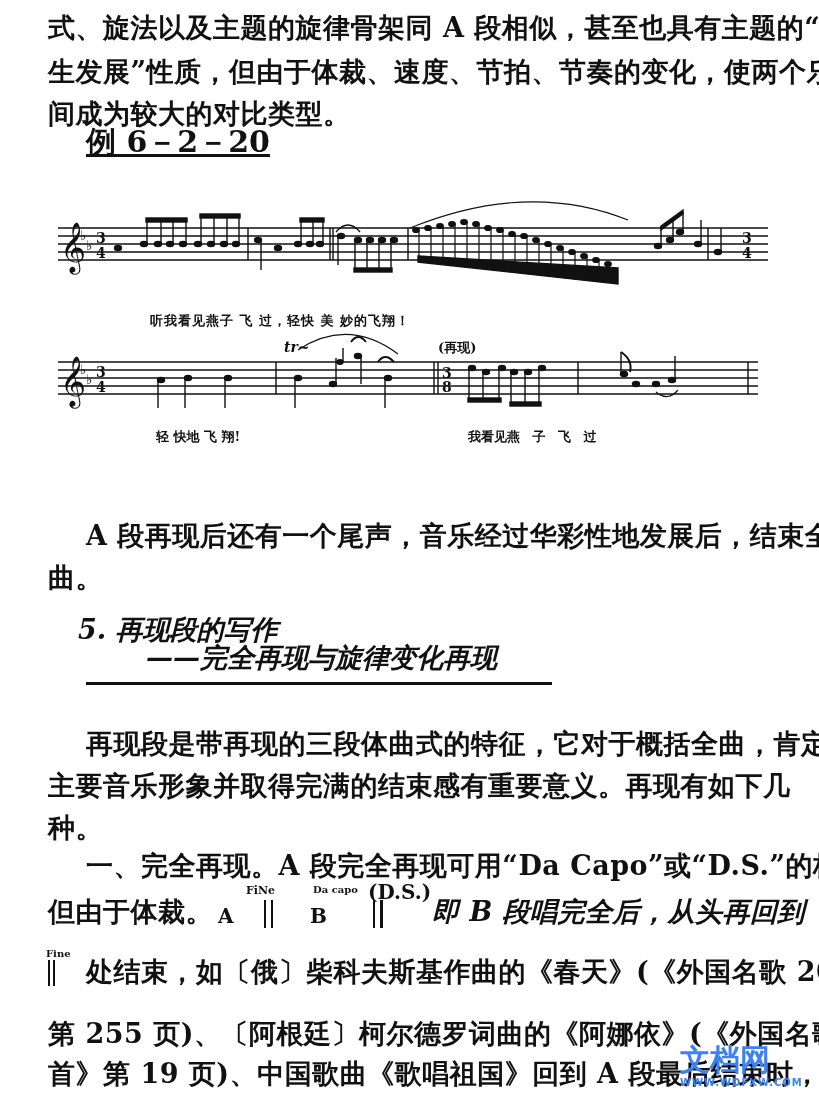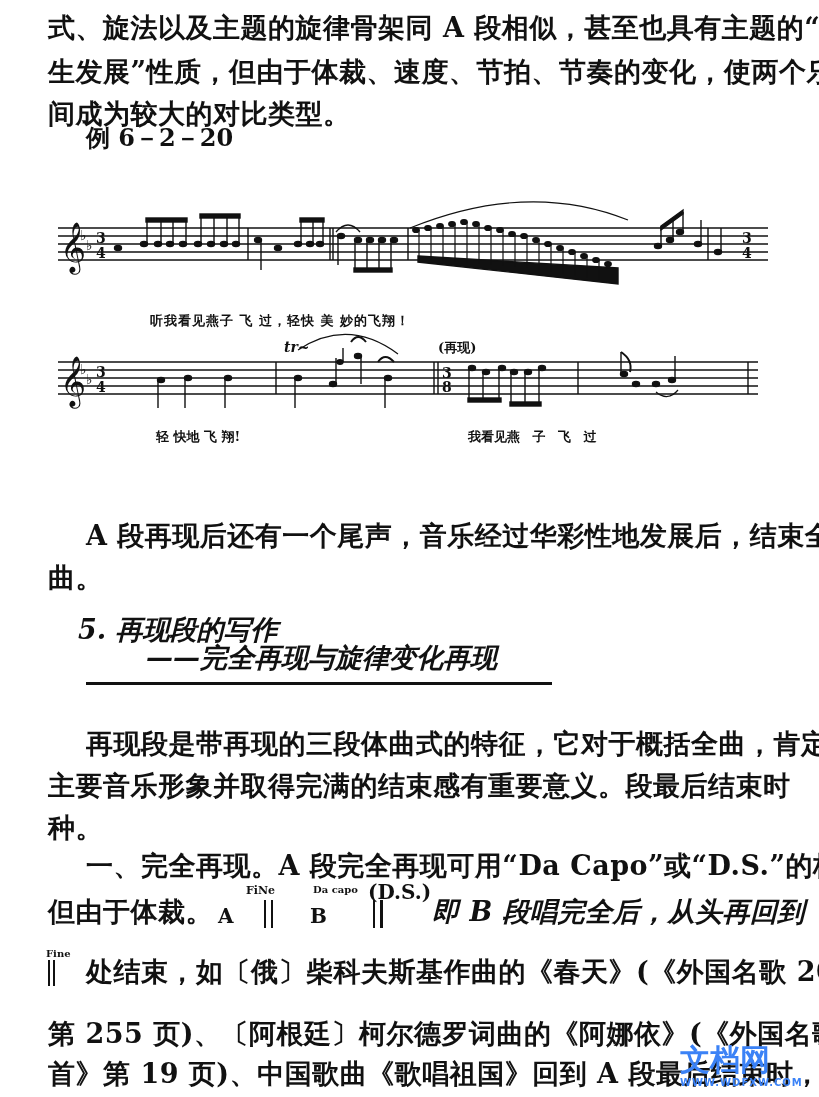--- a/index.html
+++ b/index.html
@@ -1,21 +1,21 @@
 <!DOCTYPE html>
 <html><head>
 <meta charset="utf-8">
 <style>
   html, body { margin: 0; padding: 0; background: #ffffff; }
   body { width: 819px; height: 1097px; position: relative; overflow: hidden;
          font-family: "DejaVu Serif", "Liberation Serif", serif; color: #111; }
   .line { position: absolute; left: 48px; font-size: 27px; font-weight: bold;
           white-space: nowrap; letter-spacing: 0.5px; line-height: 40px; }
   .indent { left: 82px; }
-  .example-label { position: absolute; left: 86px; top: 118px; font-size: 24px; font-weight: bold; }
+  .example-label { position: absolute; left: 86px; top: 118px; font-size: 30px; font-weight: bold; text-decoration: underline; }
   .score { position: absolute; left: 60px; }
   .lyrics { position: absolute; font-size: 13px; font-weight: bold; white-space: nowrap; }
   .heading { position: absolute; font-style: italic; font-weight: bold; font-size: 27px; white-space: nowrap; }
   .rule { position: absolute; left: 86px; top: 682px; width: 466px; height: 3px; background: #111; }
   .marker { position: absolute; font-weight: bold; white-space: nowrap; text-align: right; }
   .watermark { position: absolute; left: 680px; top: 1040px; color: #3b82f6; font-size: 30px; font-weight: bold; font-family: "DejaVu Sans", sans-serif; }
   .watermark small { display:block; font-size: 10px; letter-spacing: 1px; margin-top: -4px; }
 </style>
 </head>
 <body>
@@ -221,21 +221,21 @@
 <div class="lyrics" style="left:468px; top:428px; word-spacing:8px;">我看见燕  子    飞  过</div>
 
 <div class="line indent" style="top:516px; left:86px;">A 段再现后还有一个尾声，音乐经过华彩性地发展后，结束全</div>
 <div class="line" style="top:558px;">曲。</div>
 
 <div class="heading" style="left:78px; top:612px;">5. 再现段的写作</div>
 <div class="heading" style="left:146px; top:640px;">——完全再现与旋律变化再现</div>
 <div class="rule"></div>
 
 <div class="line" style="top:724px; left:86px;">再现段是带再现的三段体曲式的特征，它对于概括全曲，肯定</div>
-<div class="line" style="top:766px;">主要音乐形象并取得完满的结束感有重要意义。段最后结束时</div>
+<div class="line" style="top:766px;">主要音乐形象并取得完满的结束感有重要意义。再现有如下几</div>
 <div class="line" style="top:808px;">种。</div>
 
 <div class="line" style="top:846px; left:86px;">一、完全再现。A 段完全再现可用“Da Capo”或“D.S.”的标记</div>
 <div class="line" style="top:892px;">但由于体裁。</div>
 
 <div>
   <span class="marker" style="left:218px; top:904px; font-size:20px;">A</span>
   <span class="marker" style="left:246px; top:884px; font-size:11px;">FiNe</span>
   <span class="marker" style="left:264px; top:900px; width:5px; height:28px; border-left:2px solid #111; border-right:2px solid #111;"></span>
   <span class="marker" style="left:304px; top:884px; font-size:10px;margin-left:9px;">Da capo</span>

